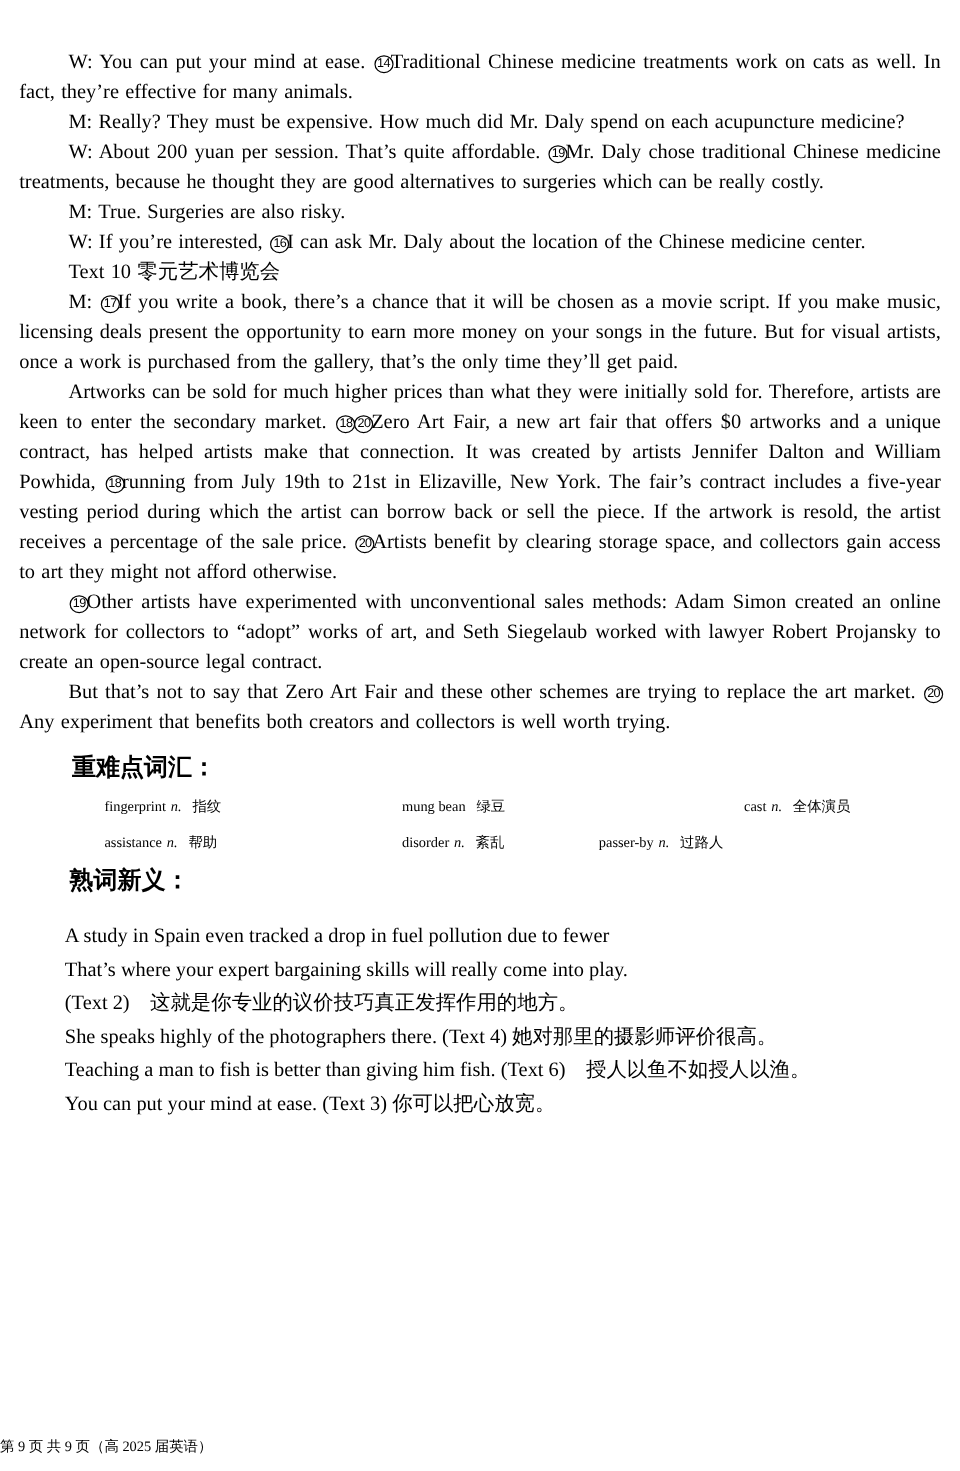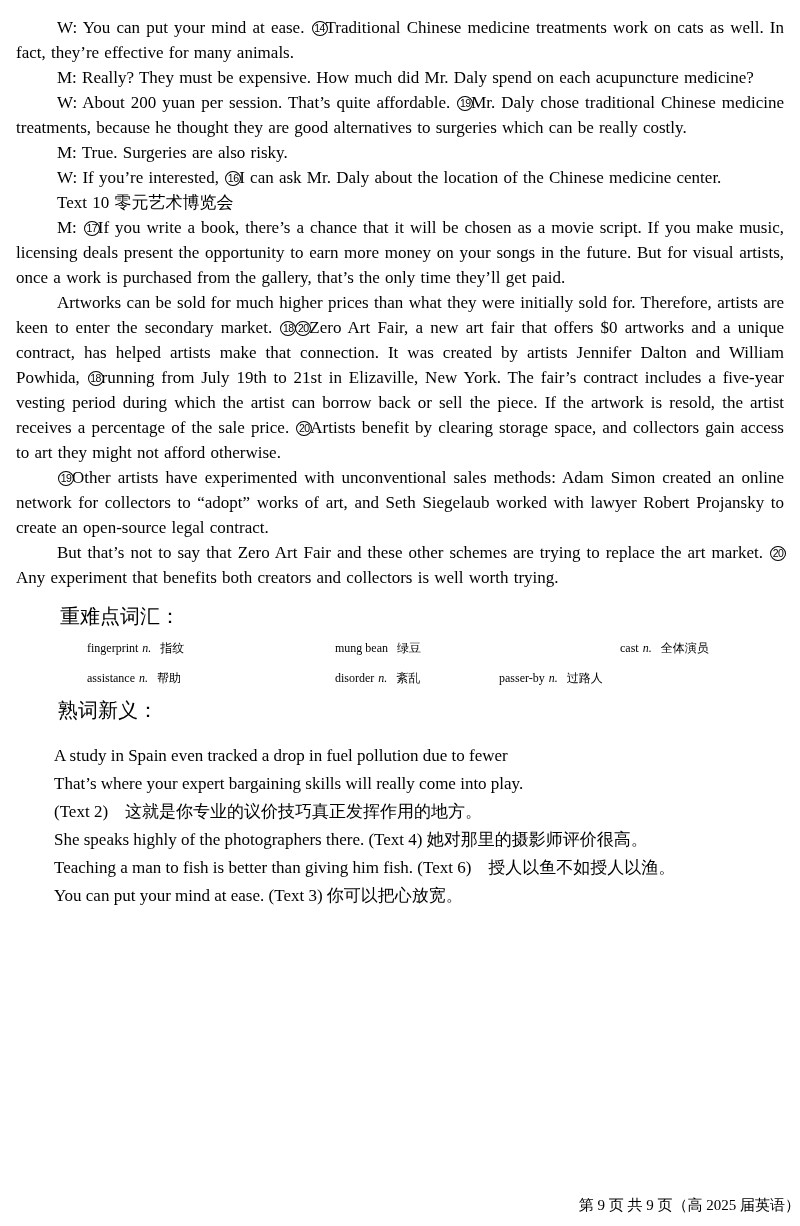--- a/index.html
+++ b/index.html
@@ -7,21 +7,21 @@
     padding: 0;
     background: #ffffff;
   }
   .page {
     position: relative;
     width: 800px;
     height: 1226px;
     background: #ffffff;
     color: #000000;
     box-sizing: border-box;
-    padding: 15px 16px 0 16px;
+    padding: 39px 16px 0 16px;
     overflow: hidden;
     font-family: "Liberation Serif", "DejaVu Serif", serif;
   }
   .transcript p.para {
     margin: 0;
     font-size: 17px;
     line-height: 25px;
     text-align: justify;
     text-indent: 41px;
     word-spacing: 1px;
@@ -42,21 +42,21 @@
     text-indent: 0;
     vertical-align: 1px;
     letter-spacing: -0.5px;
     margin-right: -2px;
     margin-left: 1px;
   }
   .section-title {
     margin: 0;
     font-size: 20px;
     line-height: 30px;
-    font-weight: normal;
+    font-weight: bold;
     font-family: "Liberation Sans", "DejaVu Sans", sans-serif;
   }
   .vocab-title { margin-left: 44px; margin-top: 11px; }
   .vocab-rows { margin-top: 2px; }
   .vocab-row {
     display: flex;
     padding-left: 71px;
     font-size: 12px;
     line-height: 30px;
   }
@@ -72,22 +72,22 @@
   .nm-line {
     margin: 0 0 0 38px;
     font-size: 17px;
     line-height: 28px;
   }
   .footer {
     position: absolute;
     left: 0;
     right: 0;
     bottom: 12px;
-    text-align: right;
-    font-size: 15px;
+    text-align: left;
+    font-size: 12px;
     line-height: 18px;
     font-family: "Liberation Serif", "DejaVu Serif", serif;
   }
 </style>
 </head>
 <body>
 
 <div class="page">
 
   <div class="transcript">

